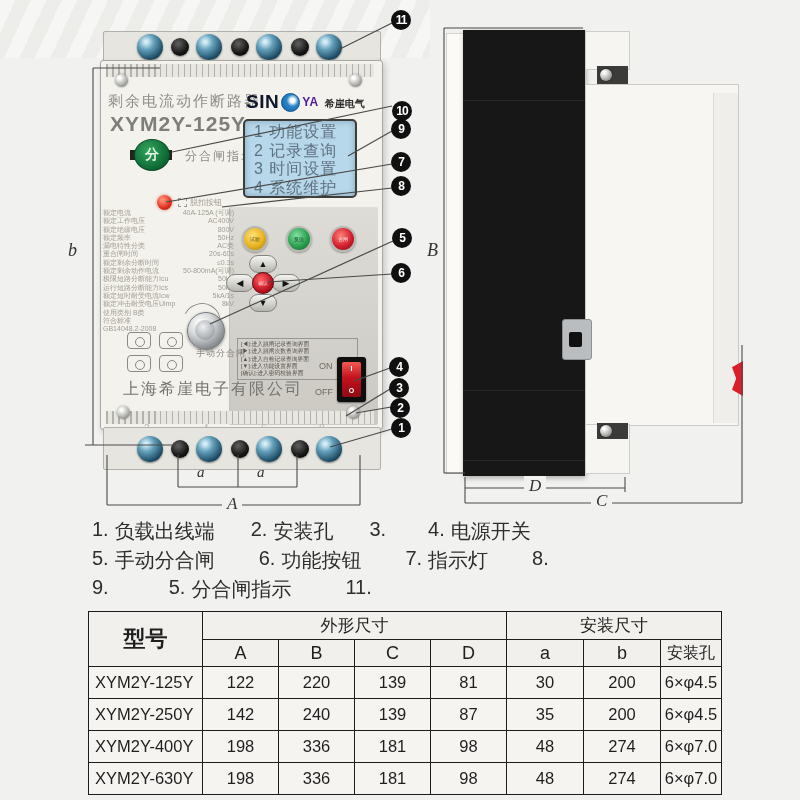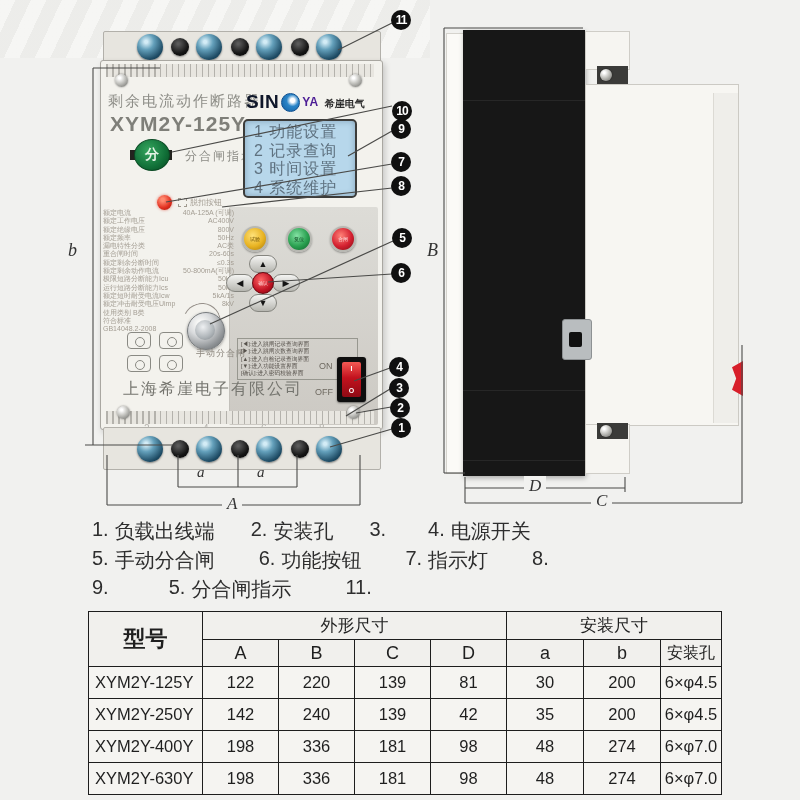--- a/index.html
+++ b/index.html
@@ -490,21 +490,21 @@
       <td>81</td>
       <td>30</td>
       <td>200</td>
       <td class="ck">6×φ4.5</td>
     </tr>
     <tr class="drow">
       <td class="mcell">XYM2Y-250Y</td>
       <td>142</td>
       <td>240</td>
       <td>139</td>
-      <td>42</td>
+      <td>87</td>
       <td>35</td>
       <td>200</td>
       <td class="ck">6×φ4.5</td>
     </tr>
     <tr class="drow">
       <td class="mcell">XYM2Y-400Y</td>
       <td>198</td>
       <td>336</td>
       <td>181</td>
       <td>98</td>

